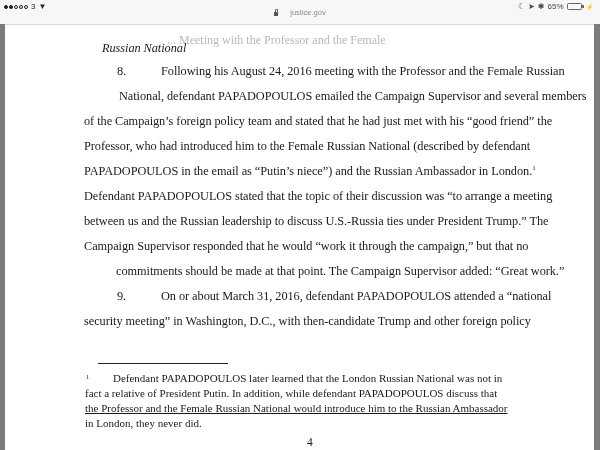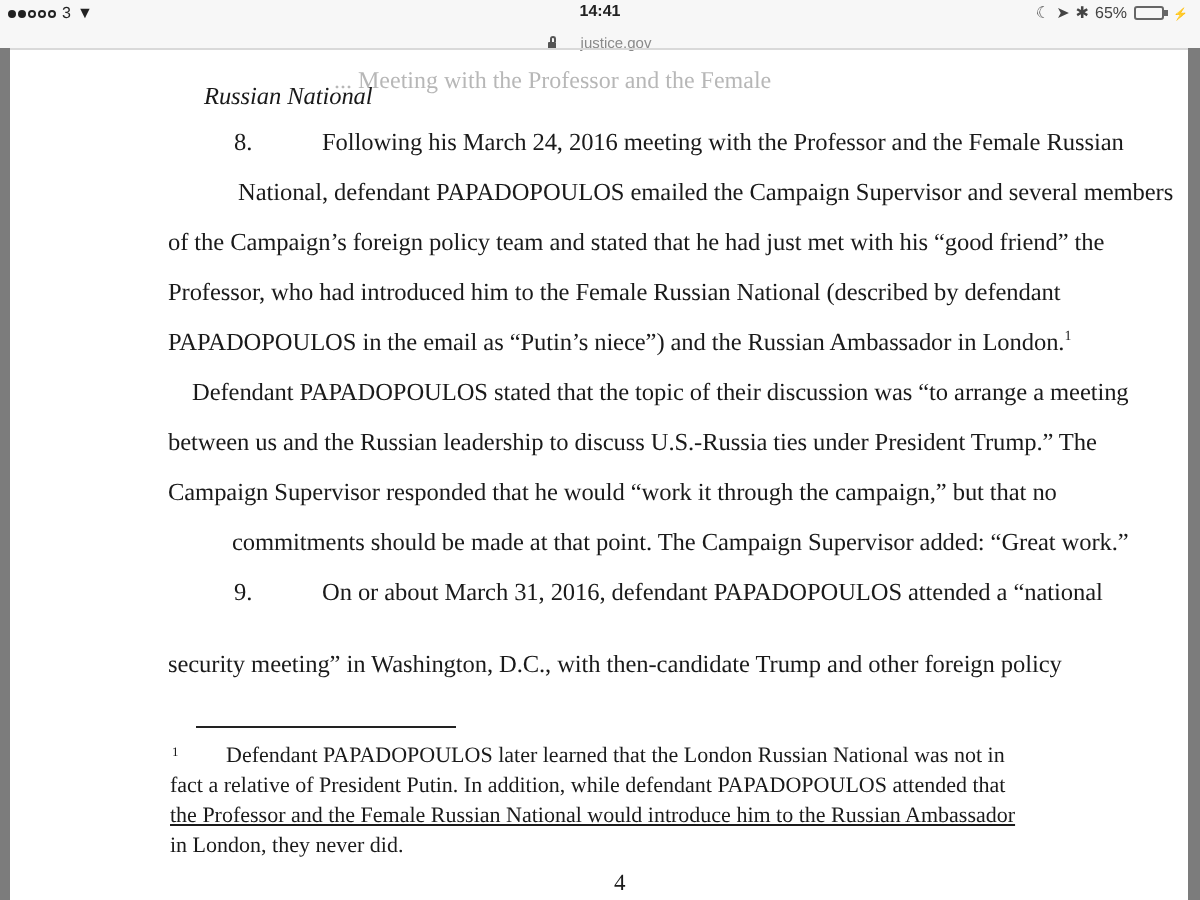--- a/index.html
+++ b/index.html
@@ -63,21 +63,20 @@
       <span class="on"></span>
         <span class="on"></span>
         <span></span>
         <span></span>
         <span></span>
     </span>
     <span>3</span>
     <span class="wifi-icon">▼</span>
   </div>
   <div class="status-center">
-    <span class="clock">14:41</span>
     <span class="url-row">
       <span class="lock-icon"></span>
       <span>justice.gov</span>
     </span>
   </div>
   <div class="status-right">
     <span>☾</span>
     <span>➤</span>
     <span>✱</span>
     <span>65%</span>
@@ -92,38 +91,38 @@
 
 <div class="edge-left"></div>
 <div class="edge-right"></div>
 
 <div class="page">
   <div class="doc">
     <div class="cutoff-line">... Meeting with the Professor and the Female</div>
     <div class="line heading-italic" style="left:81px; top:1px;">Russian National</div>
 
     <div class="line" style="left:112px; top:24px;">8.</div>
-    <div class="line" style="left:156px; top:24px;">Following his March 24, 2016 meeting with the Professor and the Female Russian</div>
+    <div class="line" style="left:156px; top:24px;">Following his August 24, 2016 meeting with the Professor and the Female Russian</div>
     <div class="line" style="left:79px; top:49px;margin-left:35px;">National, defendant PAPADOPOULOS emailed the Campaign Supervisor and several members</div>
     <div class="line" style="left:79px; top:74px;">of the Campaign’s foreign policy team and stated that he had just met with his “good friend” the</div>
     <div class="line" style="left:79px; top:99px;">Professor, who had introduced him to the Female Russian National (described by defendant</div>
     <div class="line" style="left:79px; top:124px;">
       <span>PAPADOPOULOS in the email as “Putin’s niece”) and the Russian Ambassador in London.</span><span class="sup">1</span>
     </div>
-    <div class="line" style="left:79px; top:149px;margin-left:12px;">Defendant PAPADOPOULOS stated that the topic of their discussion was “to arrange a meeting</div>
+    <div class="line" style="left:79px; top:149px;">Defendant PAPADOPOULOS stated that the topic of their discussion was “to arrange a meeting</div>
     <div class="line" style="left:79px; top:174px;">between us and the Russian leadership to discuss U.S.-Russia ties under President Trump.”  The</div>
     <div class="line" style="left:79px; top:199px;text-align:center;">Campaign Supervisor responded that he would “work it through the campaign,” but that no</div>
     <div class="line" style="left:79px; top:224px;margin-left:32px;">commitments should be made at that point.  The Campaign Supervisor added: “Great work.”</div>
 
     <div class="line" style="left:112px; top:249px;">9.</div>
     <div class="line" style="left:156px; top:249px;">On or about March 31, 2016, defendant PAPADOPOULOS attended a “national</div>
-    <div class="line" style="left:79px; top:274px;margin-top:11px;">security meeting” in Washington, D.C., with then-candidate Trump and other foreign policy</div>
+    <div class="line" style="left:79px; top:274px;">security meeting” in Washington, D.C., with then-candidate Trump and other foreign policy</div>
 
     <div class="footnote-rule"></div>
     <div class="fn-marker" style="left:81px; top:333px;">1</div>
     <div class="fn-line" style="left:108px; top:332px;">Defendant PAPADOPOULOS later learned that the London Russian National was not in</div>
-    <div class="fn-line" style="left:80px; top:347px;">fact a relative of President Putin.  In addition, while defendant PAPADOPOULOS attended that</div>
+    <div class="fn-line" style="left:80px; top:347px;">fact a relative of President Putin.  In addition, while defendant PAPADOPOULOS discuss that</div>
     <div class="fn-line" style="left:80px; top:362px;text-decoration:underline;">the Professor and the Female Russian National would introduce him to the Russian Ambassador</div>
     <div class="fn-line" style="left:80px; top:377px;">in London, they never did.</div>
 
     <div class="page-number">4</div>
   </div>
 </div>
 
 </body></html>

